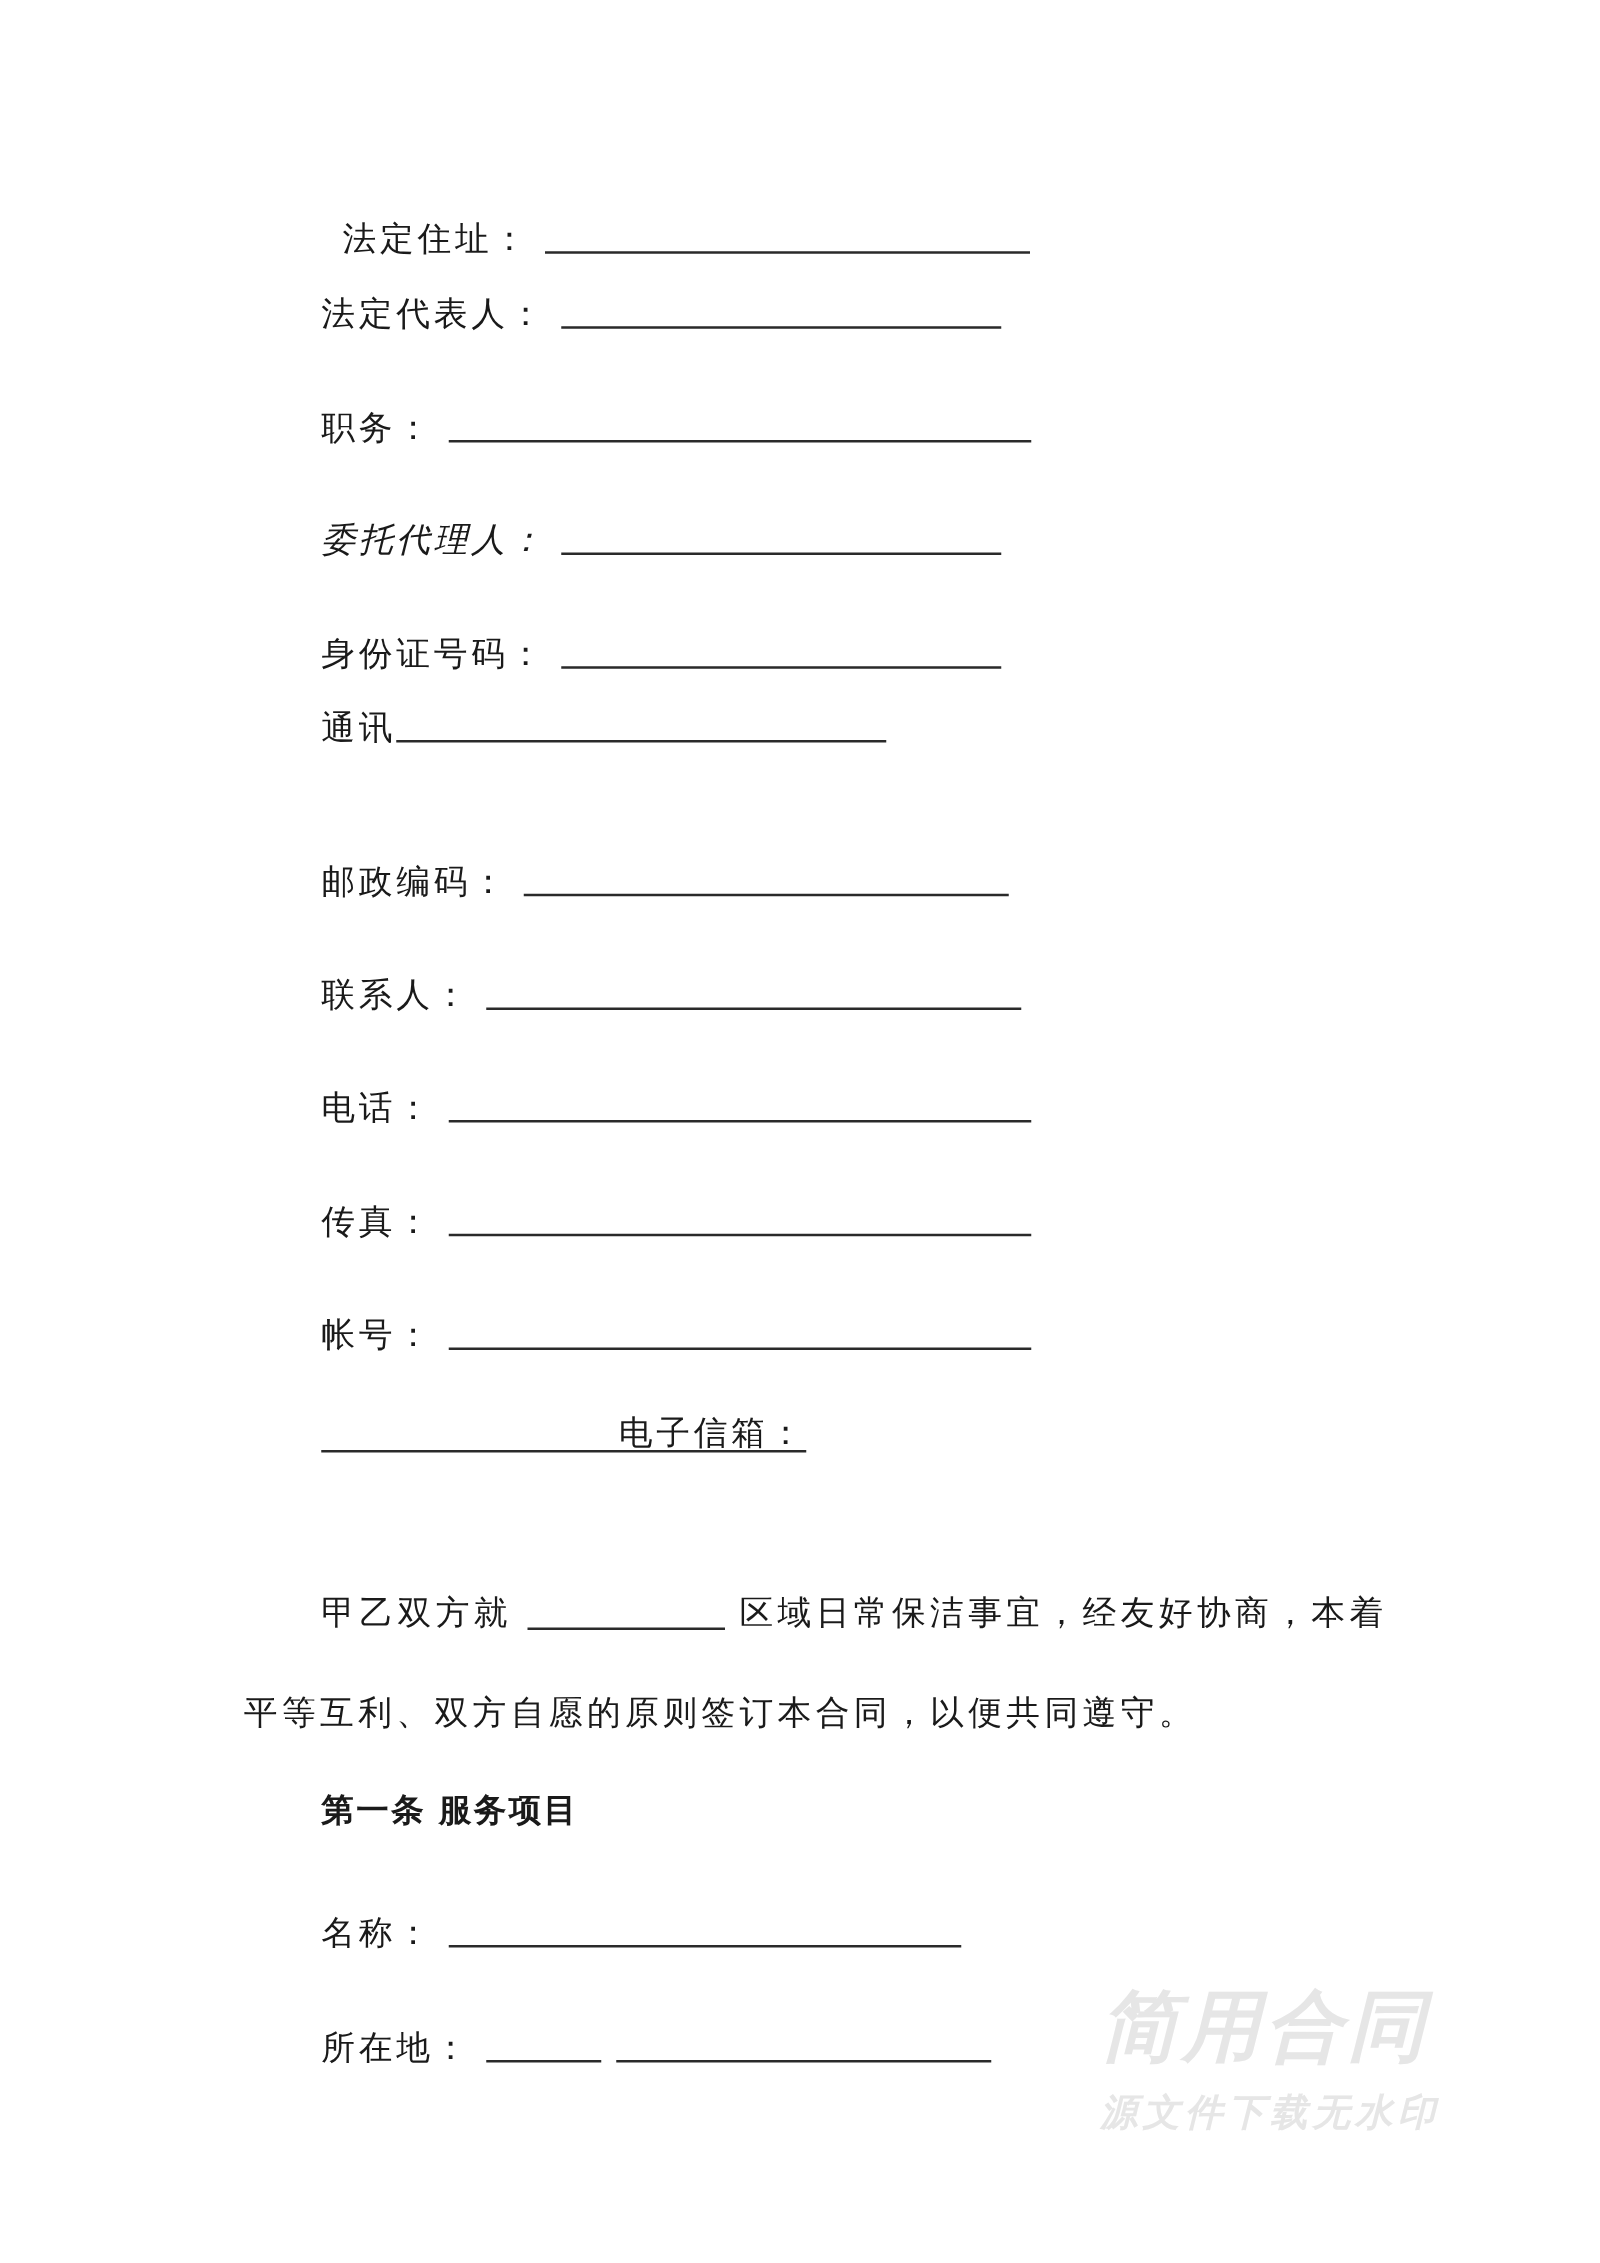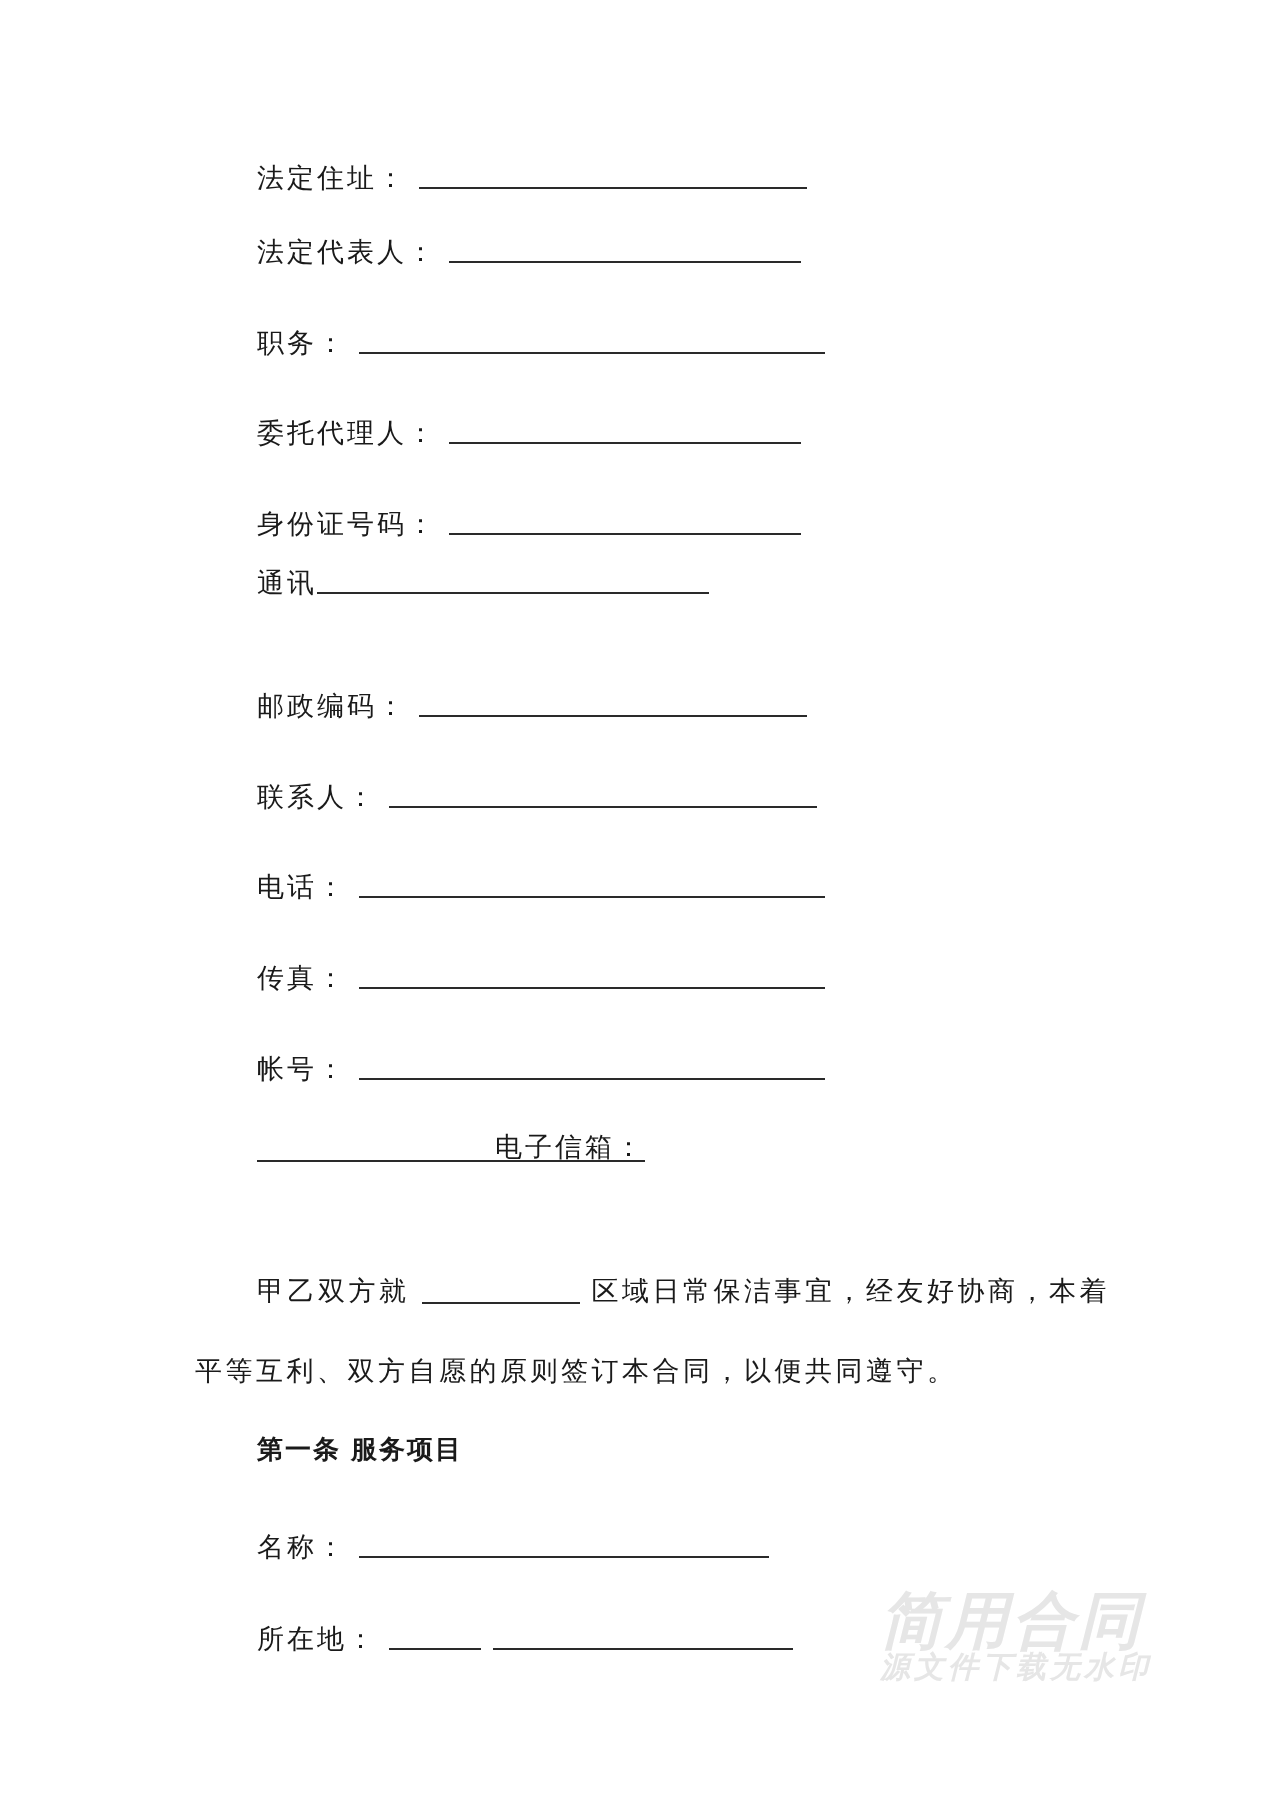--- a/index.html
+++ b/index.html
@@ -88,50 +88,51 @@
       font-style: italic;
       user-select: none;
     }
     .watermark .wm-title {
       font-size: 62px;
       letter-spacing: 4px;
       line-height: 1;
       display: block;
     }
     .watermark .wm-sub {
+      margin-top: 24px;
       font-size: 30px;
       letter-spacing: 4px;
       line-height: 1;
       display: block;
     }
   </style>
 </head>
 <body>
 
 <div class="page">
 
-  <div class="field-row" style="top:151px;">
+  <div class="field-row" style="top:165px;margin-left:17px;">
     <span class="field-label">法定住址：</span>
     <span class="gap"></span>
     <span class="field-blank" style="width:388px;"></span>
   </div>
 
   <div class="field-row" style="top:225px;">
     <span class="field-label">法定代表人：</span>
     <span class="gap"></span>
     <span class="field-blank" style="width:352px;"></span>
   </div>
 
   <div class="field-row" style="top:316px;">
     <span class="field-label">职务：</span>
     <span class="gap"></span>
     <span class="field-blank" style="width:466px;"></span>
   </div>
 
-  <div class="field-row" style="top:406px;">
+  <div class="field-row" style="top:406px;font-style:italic;">
     <span class="field-label">委托代理人：</span>
     <span class="gap"></span>
     <span class="field-blank" style="width:352px;"></span>
   </div>
 
   <div class="field-row" style="top:497px;">
     <span class="field-label">身份证号码：</span>
     <span class="gap"></span>
     <span class="field-blank" style="width:352px;"></span>
   </div>

